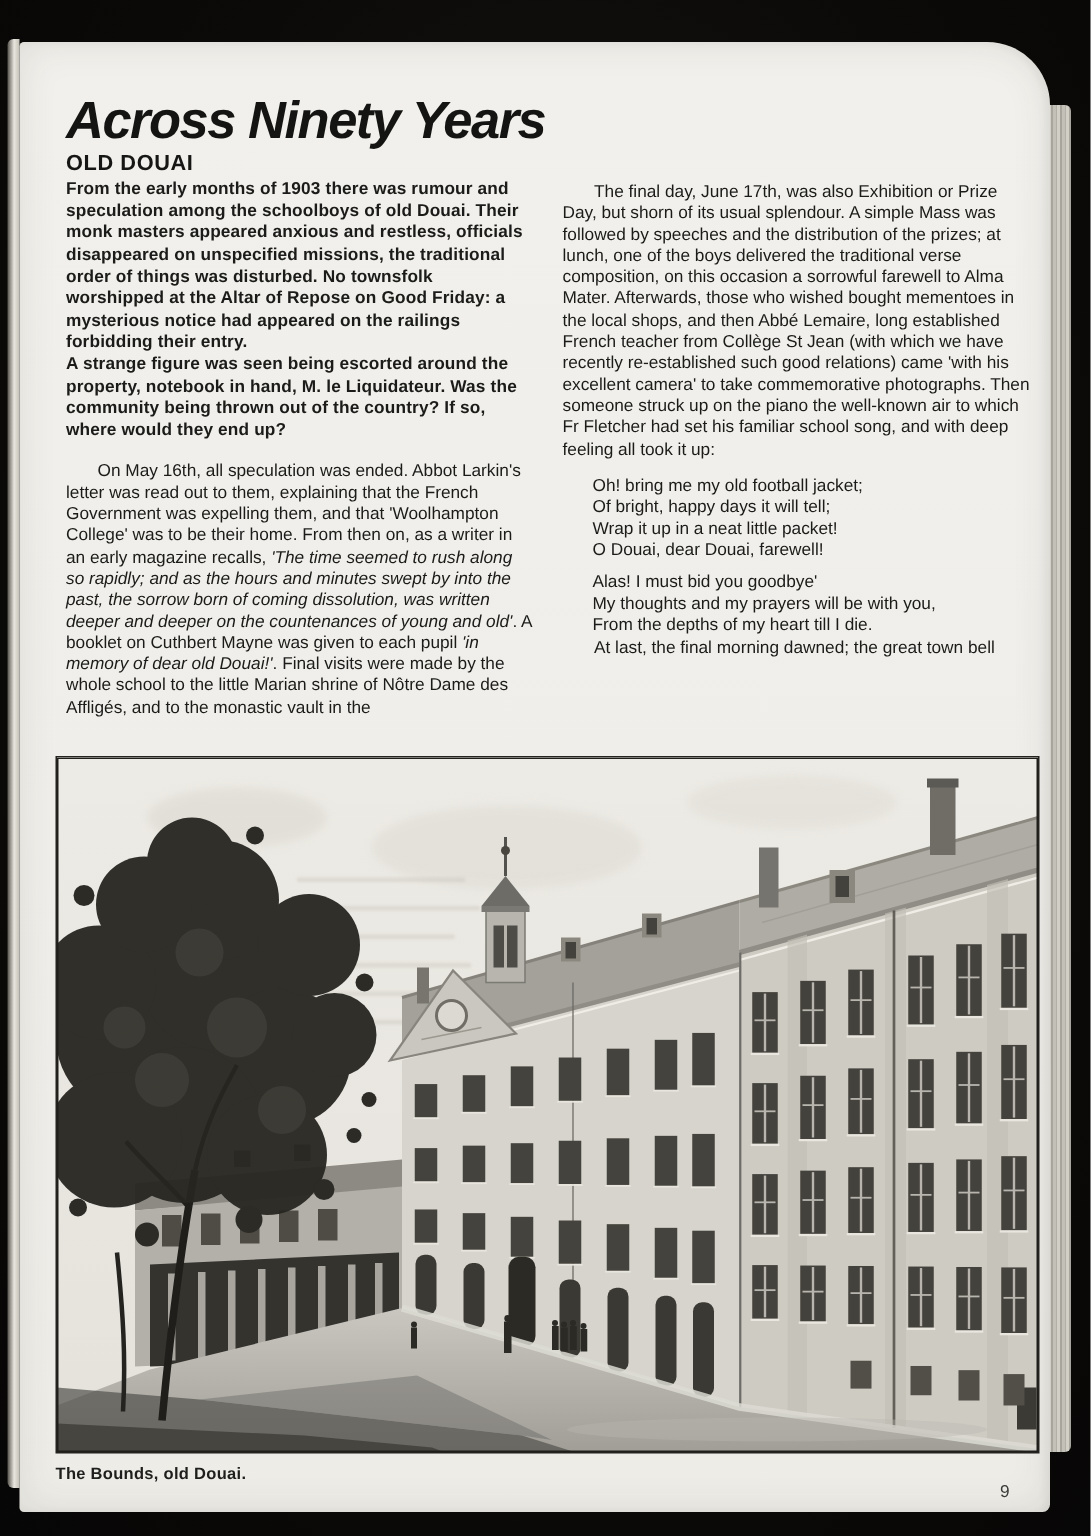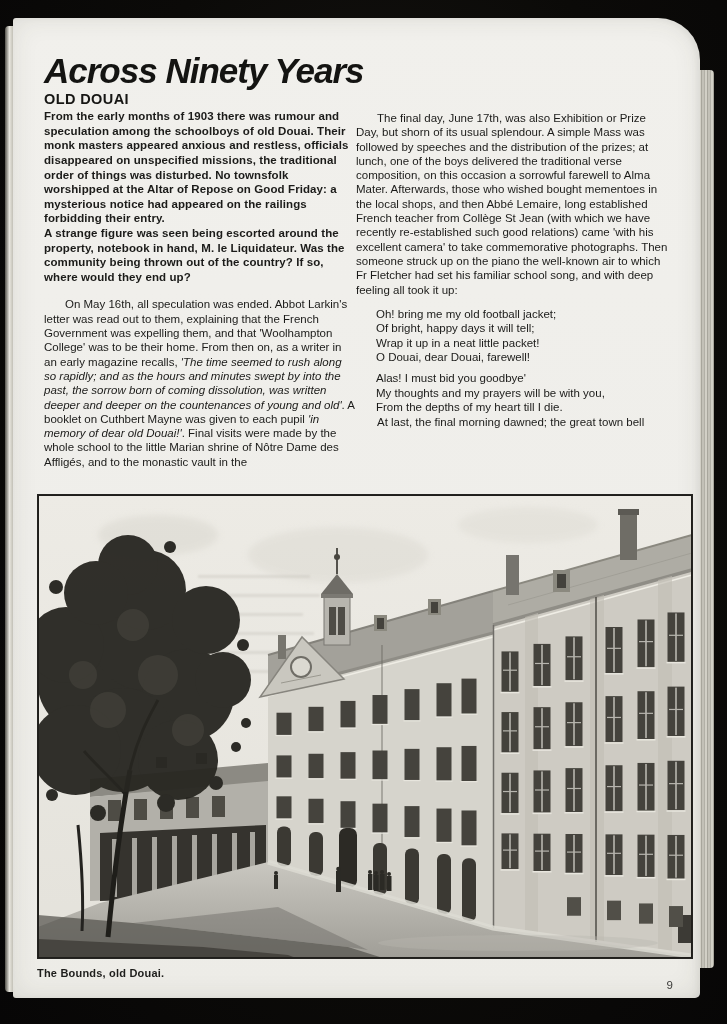--- a/index.html
+++ b/index.html
@@ -14,33 +14,33 @@
     background:linear-gradient(to right,#55534c,#e8e6de 55%,#c2c0b6);
     border-radius:4px 0 0 4px;
   }
   
   .edge-stack{
     position:absolute;left:699px;top:70px;width:15px;height:898px;
     background:repeating-linear-gradient(to right,#d2d0c6 0 2px,#a8a69c 2px 3px,#c3c1b7 3px 5px,#b2b0a6 5px 6px);
     border-radius:0 4px 4px 0;
   }
   .page{
-    position:absolute;left:13px;top:18px;width:687px;height:980px;
+    position:absolute;left:13px;top:28px;width:687px;height:980px;
     background:linear-gradient(180deg,#f1f0ec 0%,#efeeea 55%,#edece7 100%);
     border-radius:3px 42px 5px 3px;
     box-shadow:inset 0 0 26px rgba(60,55,40,.10), inset -3px 0 6px rgba(0,0,0,.05);
   }
   .page-title{
     position:absolute;left:31px;top:33px;margin:0;
     font-size:35px;font-weight:bold;font-style:italic;letter-spacing:-1px;
     color:#141412;white-space:nowrap;
   }
   .columns{
     position:absolute;left:31px;top:74px;width:643px;
-    display:flex;color:#1b1b19;
+    display:flex;gap:19px;color:#1b1b19;
   }
   .col{font-size:11.5px;line-height:14.3px;}
   .col.left{width:312px}
   .col.right{width:312px;padding-top:6px}
   .section-heading{
     margin:0 0 3px 0;font-size:14.5px;font-weight:bold;letter-spacing:.4px;color:#161614;
   }
   .col p{margin:0}
   .lede{font-weight:bold;line-height:14.6px;letter-spacing:.1px}
   .gap-top{margin-top:13px !important}

